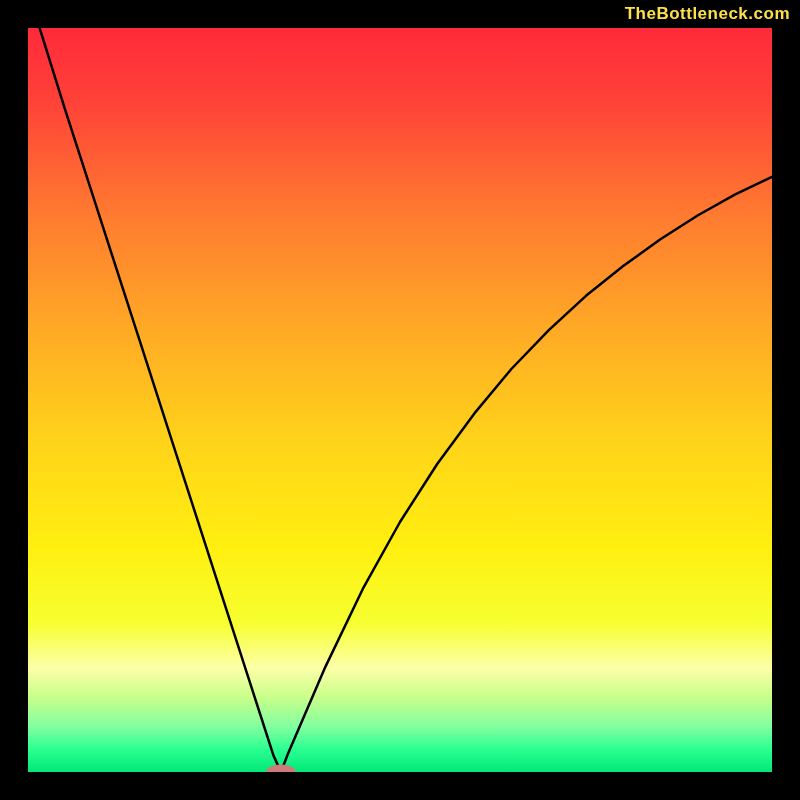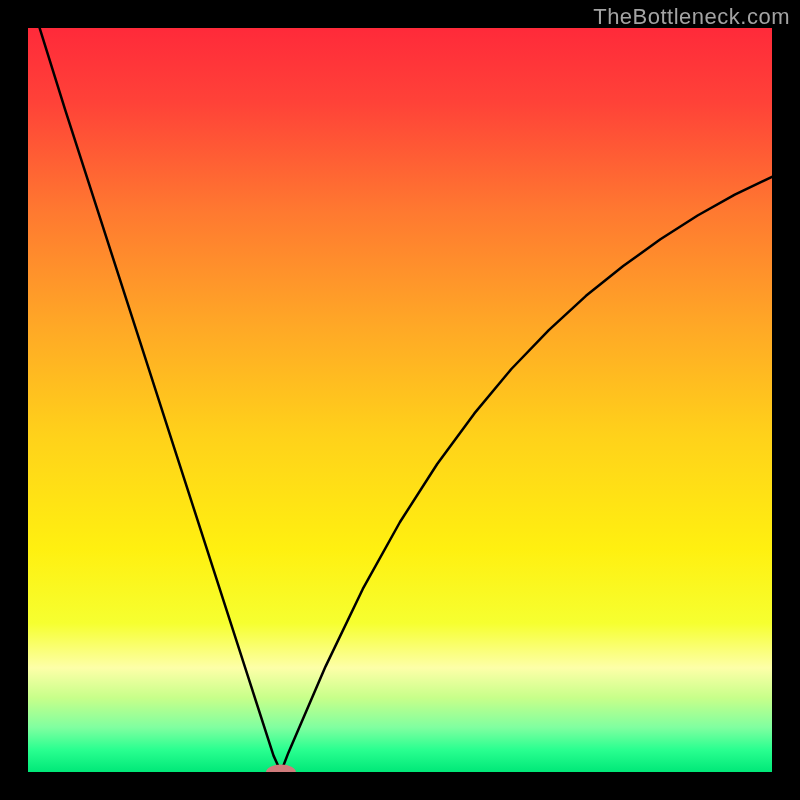--- a/index.html
+++ b/index.html
@@ -14,24 +14,24 @@
   .frame {
     position: relative;
     width: 800px;
     height: 800px;
     background: #000;
   }
   .watermark {
     position: absolute;
     top: 4px;
     right: 10px;
-    color: #a3a3a3;
-    font-size: 22px;
+    color: #fde047;
+    font-size: 17px;
     letter-spacing: 0.5px;
-    font-weight: 400;
+    font-weight: 700;
     user-select: none;
   }
   .plot {
     position: absolute;
     left: 28px;
     top: 28px;
     width: 744px;
     height: 744px;
     display: block;
   }

